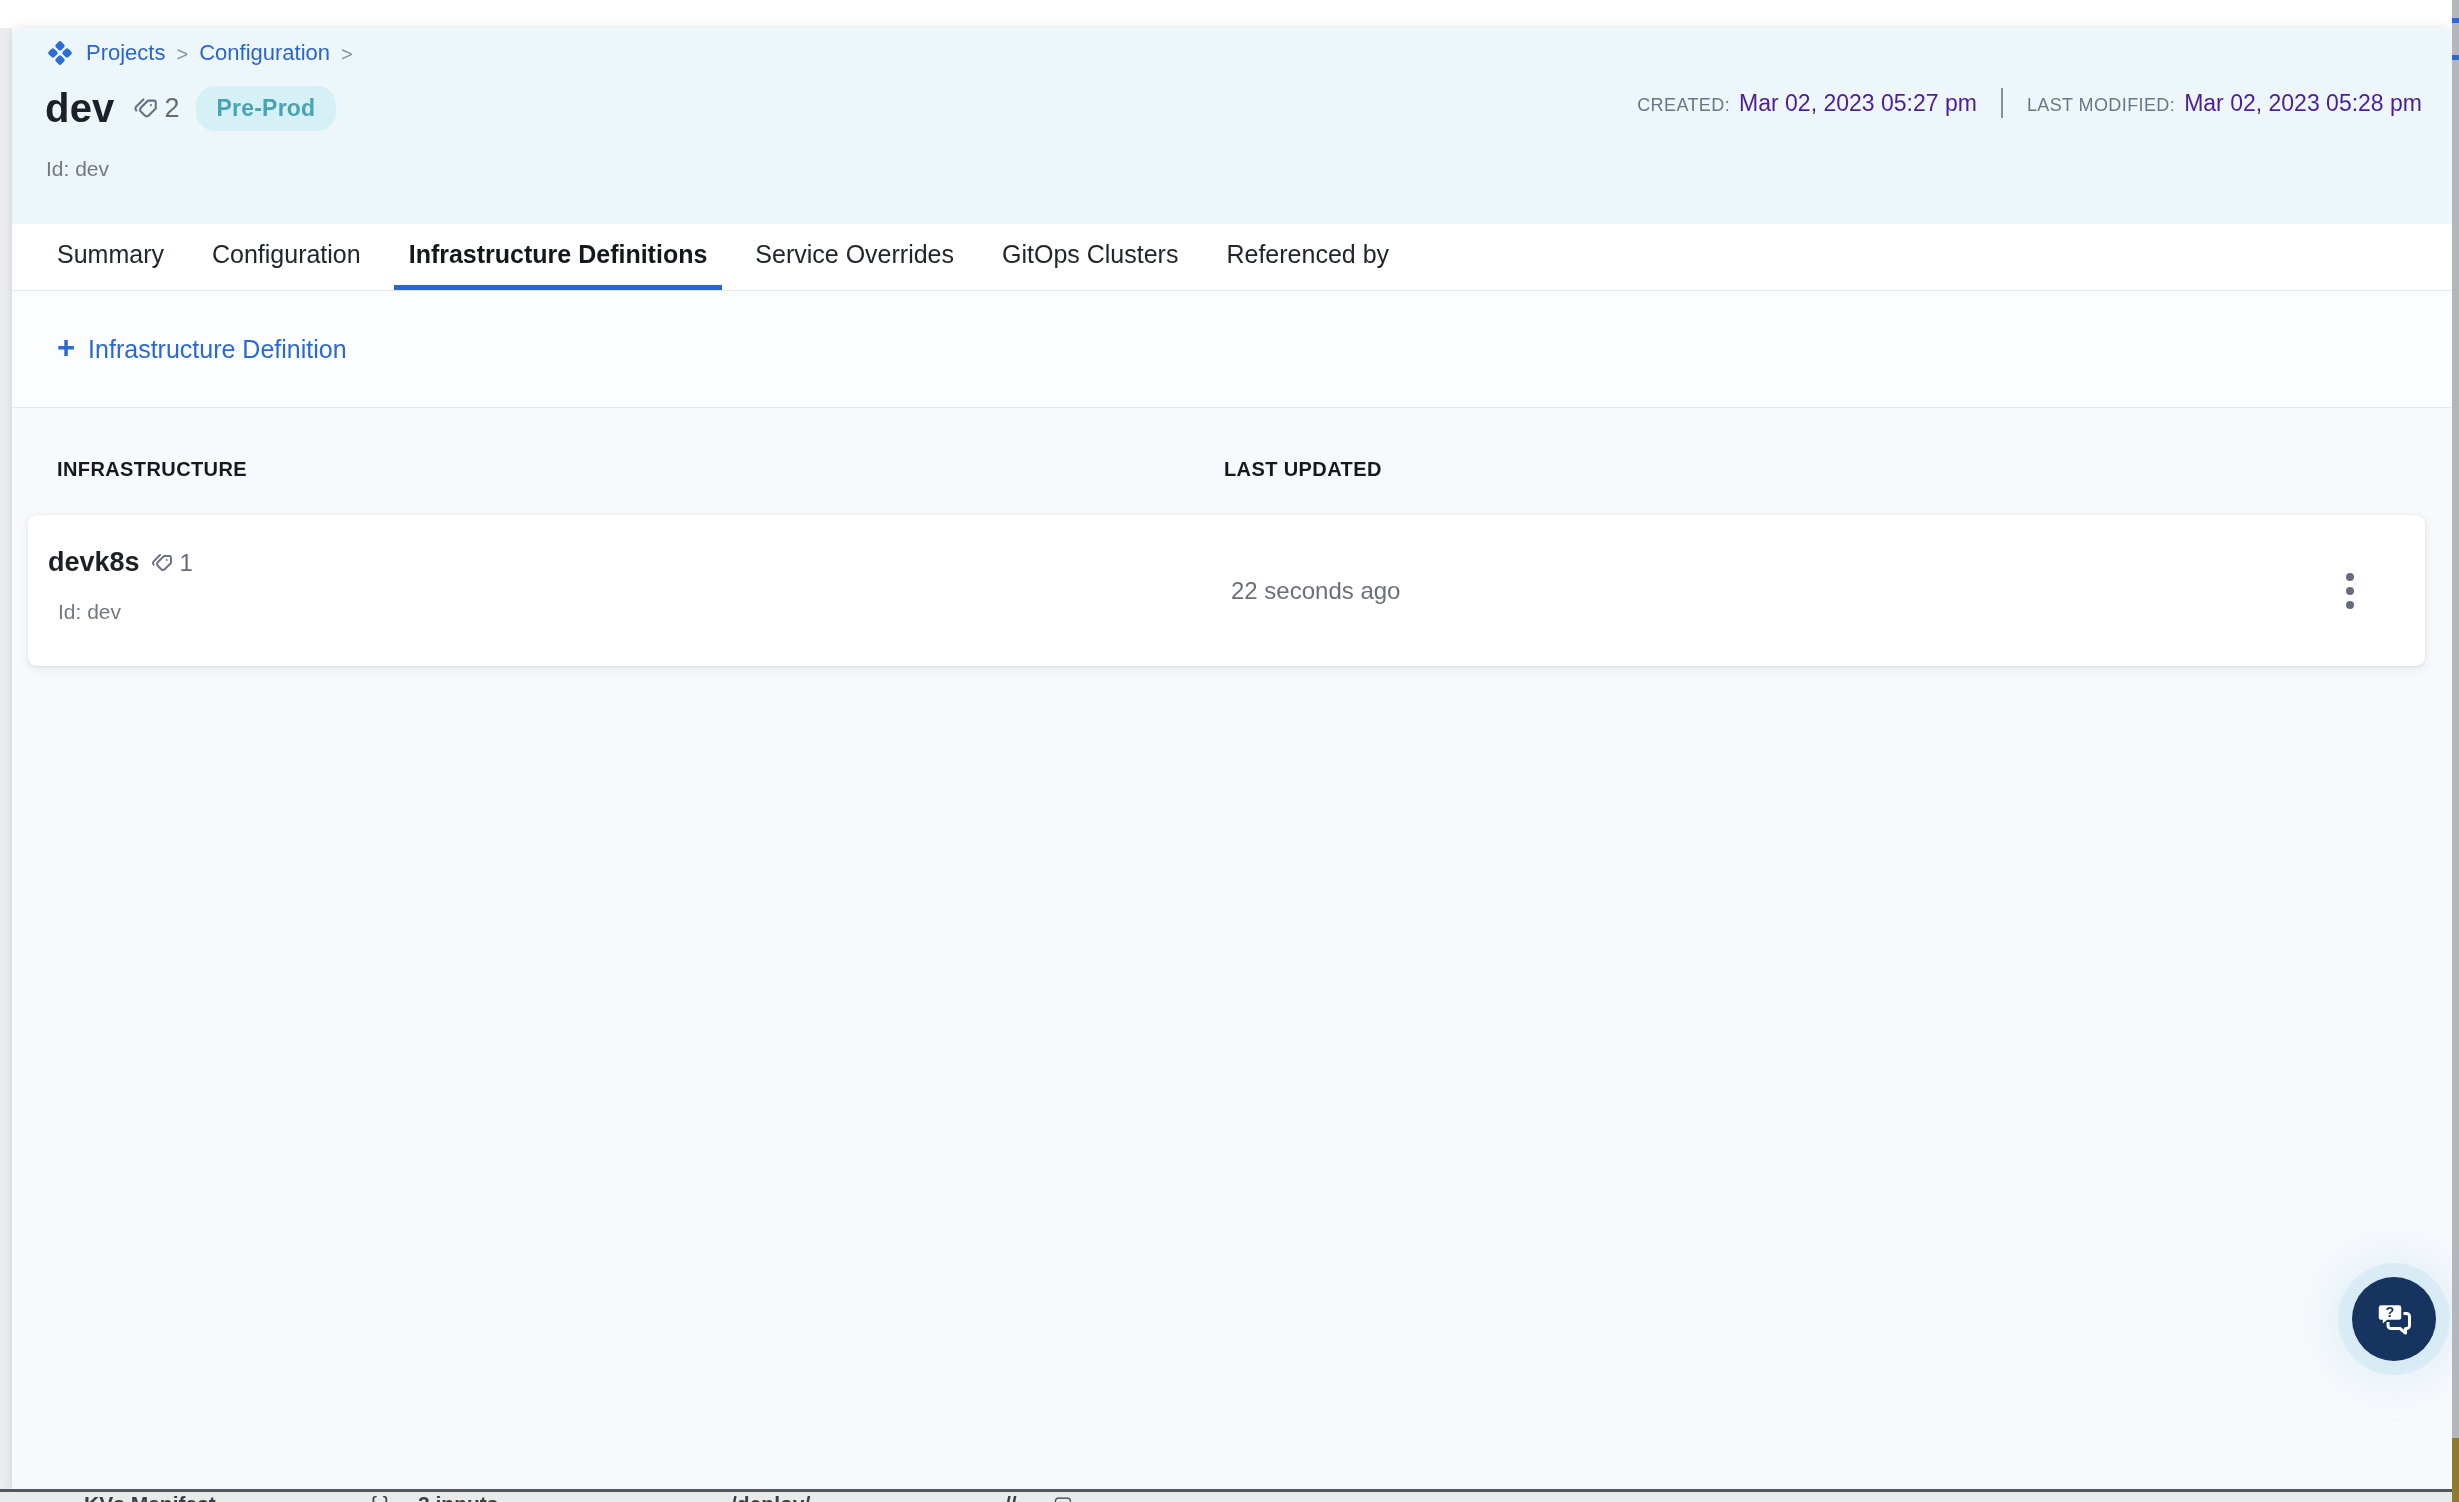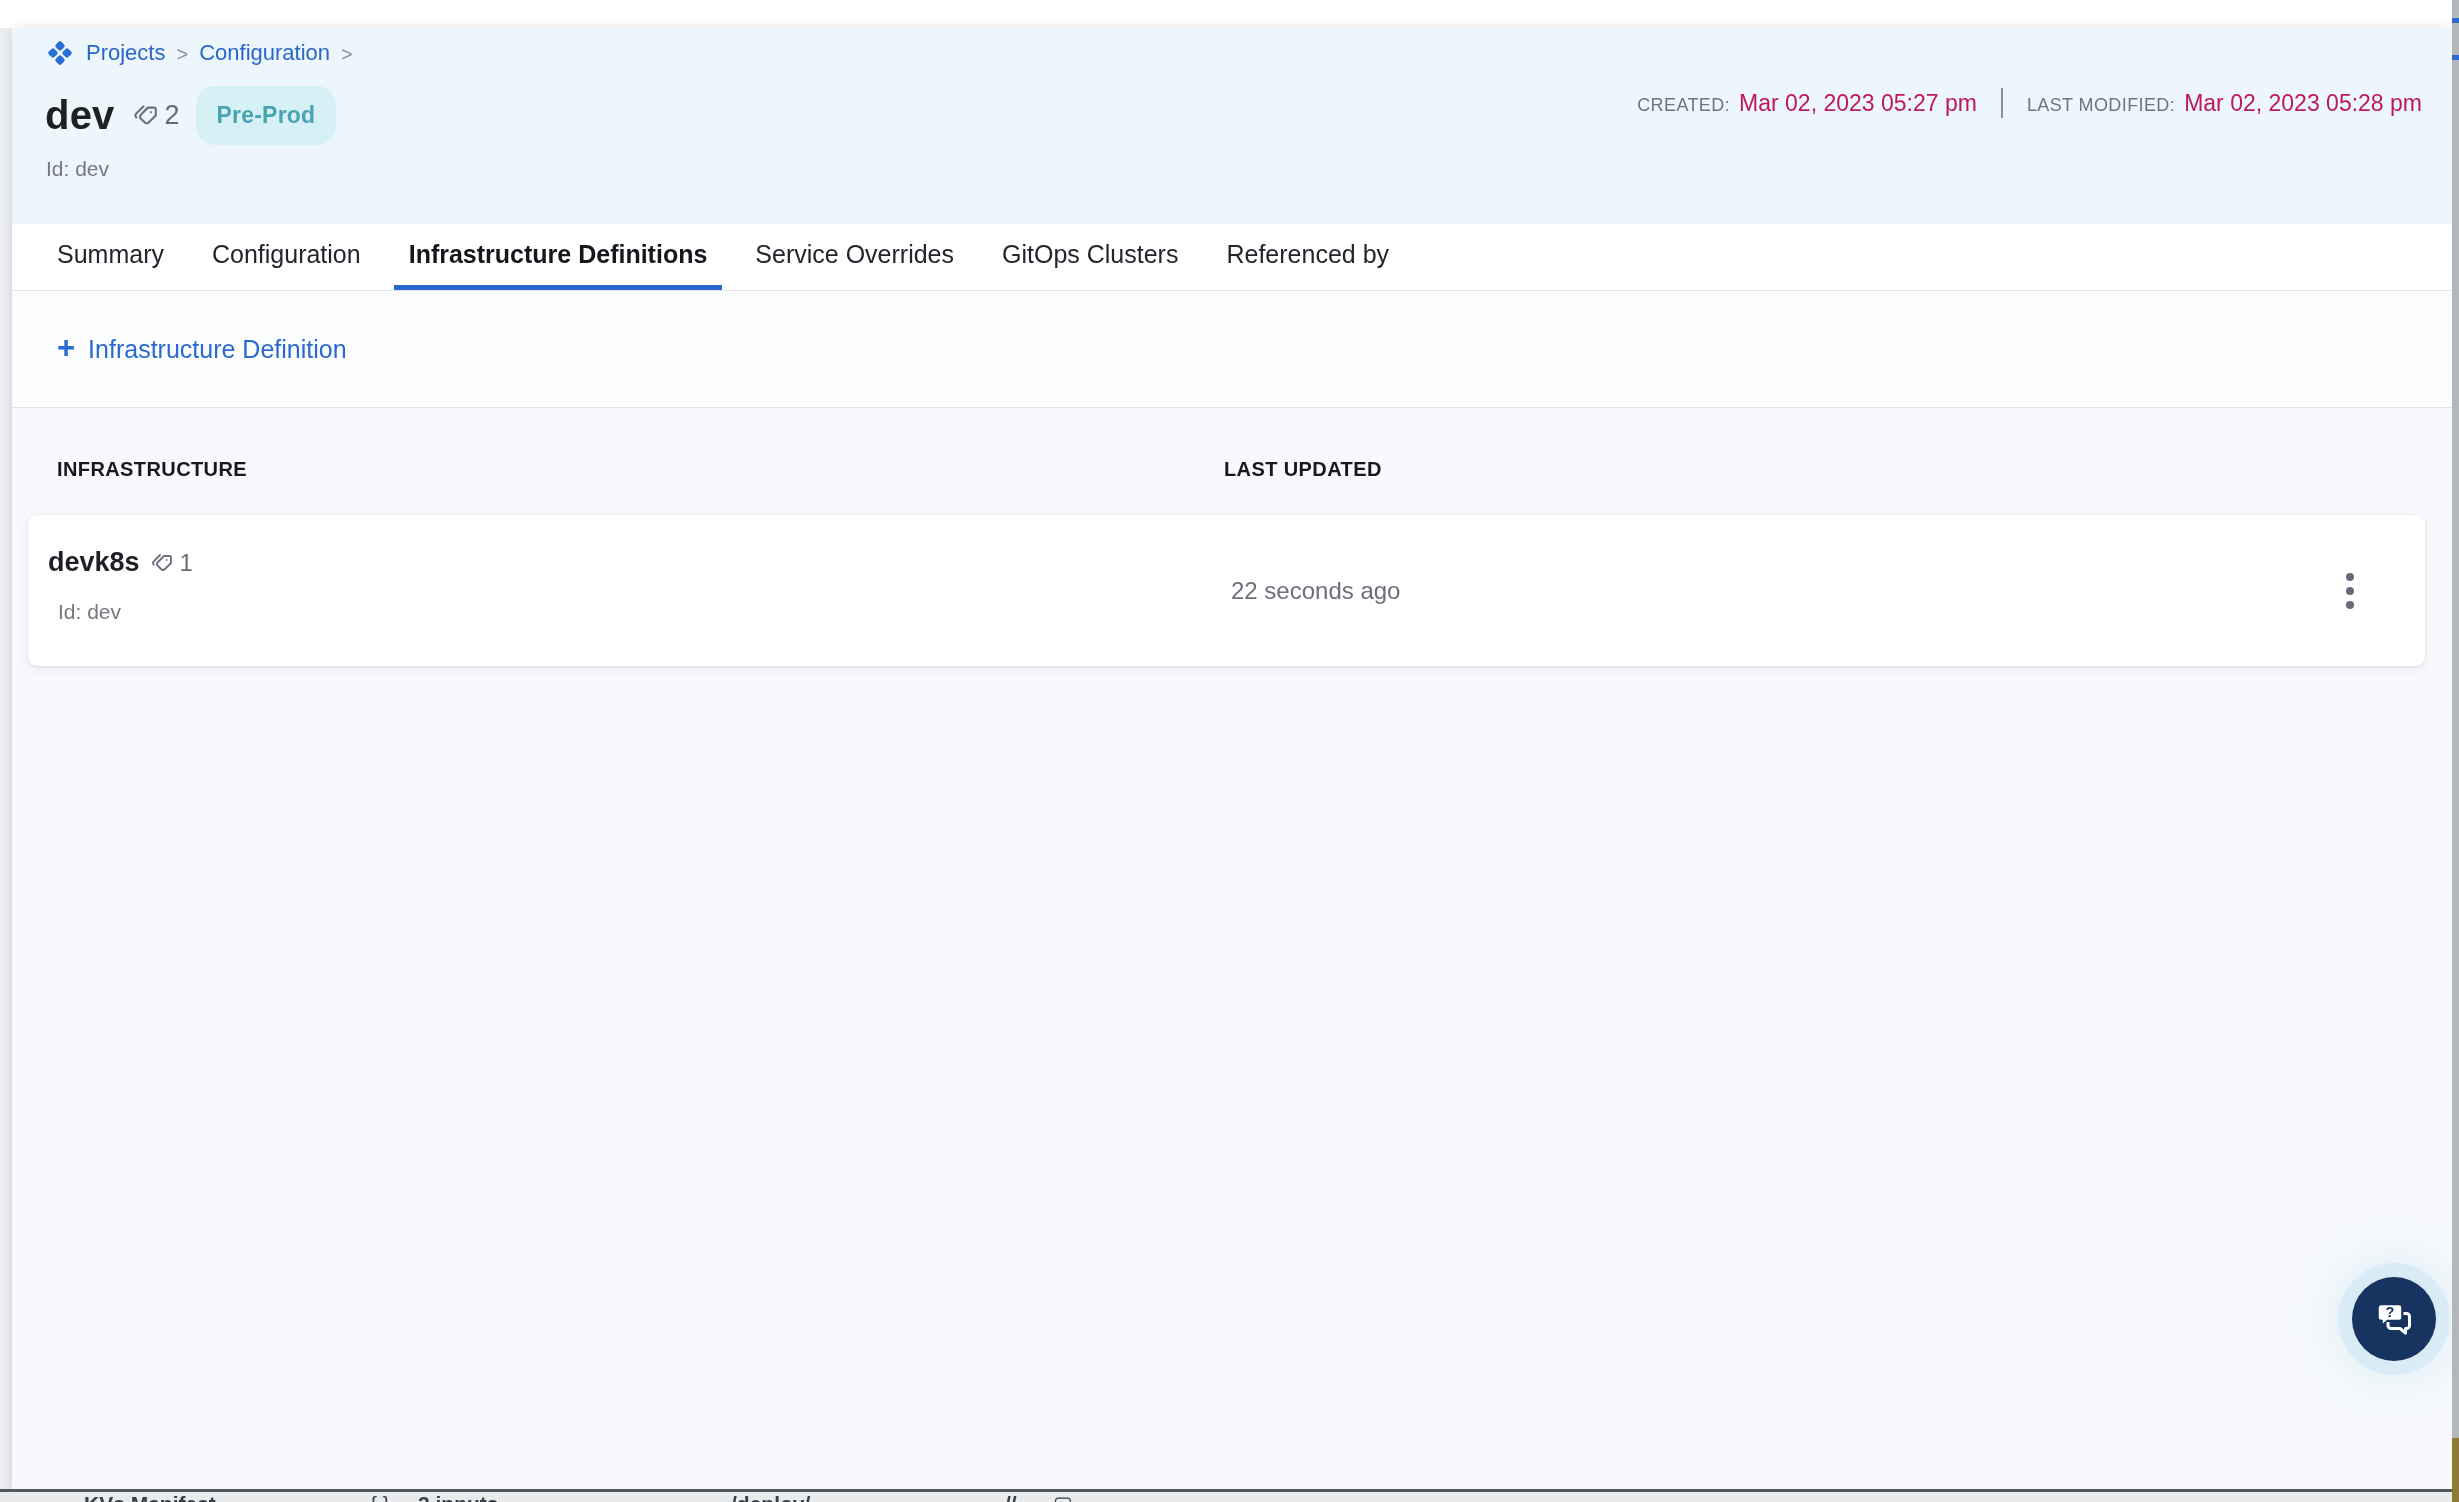--- a/index.html
+++ b/index.html
@@ -35,27 +35,27 @@
   .env-header { flex:none; height:196px; background:#edf7fb; position:relative; }
   .breadcrumb { position:absolute; left:33px; top:10px; display:flex; align-items:center; gap:11px; font-size:22px; }
   .crumb-link { color:#2a65cc; cursor:pointer; }
   .crumb-sep { color:#8d929b; font-size:20px; padding-top:2px; }
   .title-row { position:absolute; left:33px; top:58px; display:flex; align-items:center; gap:16px; }
   .env-title { font-size:40px; font-weight:600; color:#1d2126; letter-spacing:0.2px; }
   .tag-chip { display:flex; align-items:center; gap:7px; color:#666b76; }
   .tag-chip .cnt { font-size:27px; color:#666b76; }
   .type-badge {
     background:#d6f1f5; color:#4aa3b2; font-weight:bold; font-size:23px;
-    padding:16px 21px; border-radius:19px; letter-spacing:0.2px;
+    padding:9px 21px; border-radius:19px; letter-spacing:0.2px;
   }
   .id-line { position:absolute; left:34px; top:129px; font-size:21px; color:#75787f; }
   .meta { position:absolute; right:30px; top:60px; display:flex; align-items:center; gap:24px; }
   .meta-pair { display:flex; align-items:baseline; gap:9px; }
   .meta-label { font-size:18px; color:#6d7484; letter-spacing:0.4px; }
-  .meta-value { font-size:23px; color:#be185d;text-align:center; }
+  .meta-value { font-size:23px; color:#4c1d95;text-align:center; }
   .meta-sep { width:2px; height:30px; background:#8a8f9a; }
 
   
   .tabbar { flex:none; height:67px; background:#fff; border-bottom:1px solid #e3e6ea; display:flex; padding-left:30px; gap:18px; }
   .tab {
     display:flex; align-items:center; padding:0 15px; font-size:25px; color:#22262c;
     border-bottom:5px solid transparent; cursor:pointer; white-space:nowrap;
   }
   .tab.active { font-weight:bold; border-bottom-color:#2a67cd; color:#14171b; }
 

